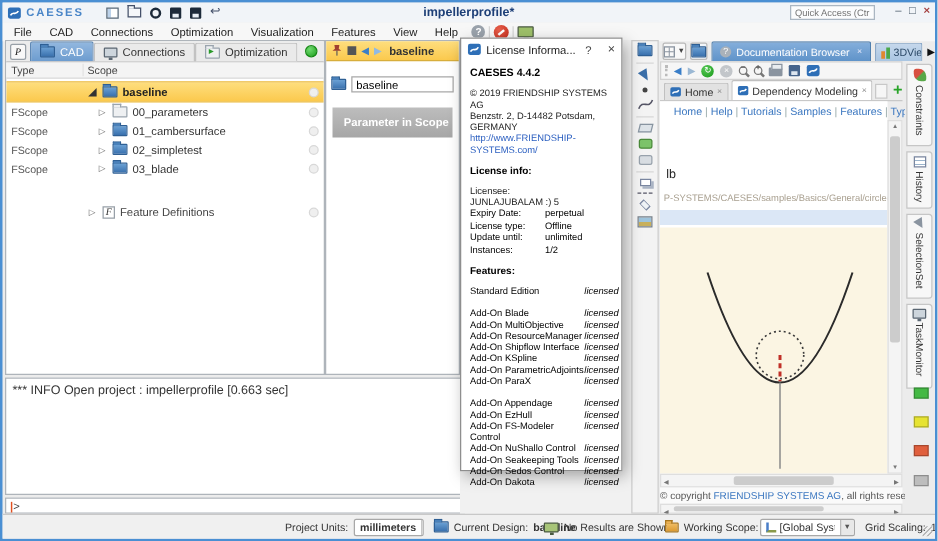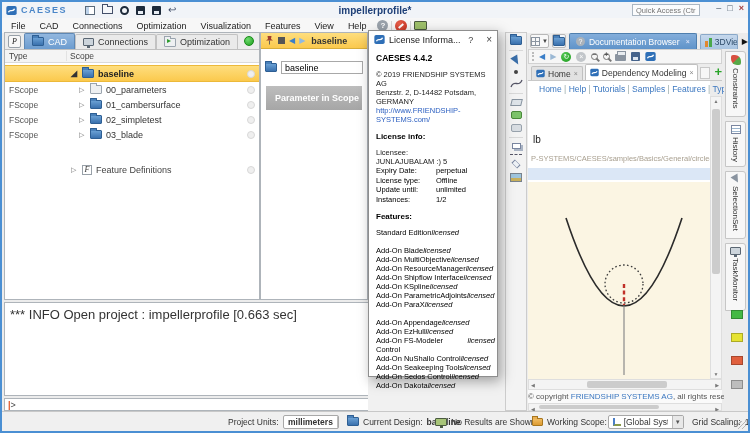--- a/index.html
+++ b/index.html
@@ -63,21 +63,21 @@
 .tree-row.feature-def{margin-top:20px;color:#444}
 .cell-type{width:62px;padding-left:4px;font-size:8.5px;color:#555;flex:0 0 auto;font-weight:normal}
 .expander{margin-left:4px;width:9px;font-size:7px;color:#666;flex:0 0 auto}
 .lvl1 .expander{margin-left:12px}
 .expander.collapsed::before{content:"▷"}
 .expander.expanded::before{content:"◢";color:#333;font-size:8px}
 .node-ic{margin:0 4px 0 2px}
 .node-name{white-space:nowrap}
 .row-dot{margin-left:auto;margin-right:4px;width:8px;height:8px;border-radius:50%;background:#efefef;border:1px solid #d8d8d8;flex:0 0 auto}
 
-.console-out{position:absolute;left:2px;top:300px;width:368px;height:94px;background:#fff;border:1px solid #aeb4ba;font-size:13px;color:#333;padding:4px 5px}
+.console-out{position:absolute;left:2px;top:300px;width:368px;height:94px;background:#fff;border:1px solid #aeb4ba;font-size:10px;color:#333;padding:4px 5px}
 .console-in{position:absolute;left:2px;top:396px;width:368px;height:13px;background:#fff;border:1px solid #aeb4ba;font-size:9px;display:flex;align-items:center;padding-left:3px}
 .caret{color:#e05020;font-weight:bold}
 .prompt{color:#444}
 
 .scope-panel{position:absolute;left:258px;top:30px;width:108px;height:268px;background:#fff;border:1px solid #aeb4ba}
 .scope-head{height:16px;background:linear-gradient(#fede7e,#fbc94d);display:flex;align-items:center;gap:4px;padding:0 4px;border-bottom:1px solid #d8ae3c}
 .sq-stop{width:7px;height:7px;background:#555;display:inline-block}
 .arr-b{color:#3a7ec8;font-size:8px}
 .arr-f{color:#8fb9e4;font-size:8px}
 .scope-title{font-size:9px;font-weight:bold;color:#333;margin-left:2px}
@@ -171,21 +171,21 @@
 .dlg-title{height:17px;display:flex;align-items:center;gap:4px;padding:0 5px;font-size:9px;color:#222}
 .dlg-help{margin-left:auto;color:#444;font-size:9px;margin-right:9px}
 .dlg-x{color:#444;font-size:10px}
 .dlg-body{padding:2px 2px 0 7px;position:relative}
 .dlg-product{font-weight:bold;font-size:8.5px;margin:3px 0 7px}
 .dlg-line{font-size:7.5px;color:#222;line-height:9px}
 .dlg-link{font-size:7.5px;color:#2b5fc0;display:block;line-height:9px}
 .dlg-h{font-weight:bold;font-size:8px;margin:8px 0 7px}
 .dlg-row{display:flex;font-size:7.5px;line-height:9.5px}
 .dlg-row .dl{width:60px;flex:0 0 auto}
-.feat-row{display:flex;font-size:7.5px;line-height:9px}
+.feat-row{display:flex;justify-content:space-between;font-size:7.5px;line-height:9px}
 .feat-row .lic{font-style:italic}
 .feat-group{margin-top:9px}
 </style>
 </head>
 <body>
 
 <div class="window">
 
   <div class="titlebar">
     <svg class="logo-sq" viewBox="0 0 16 16">

